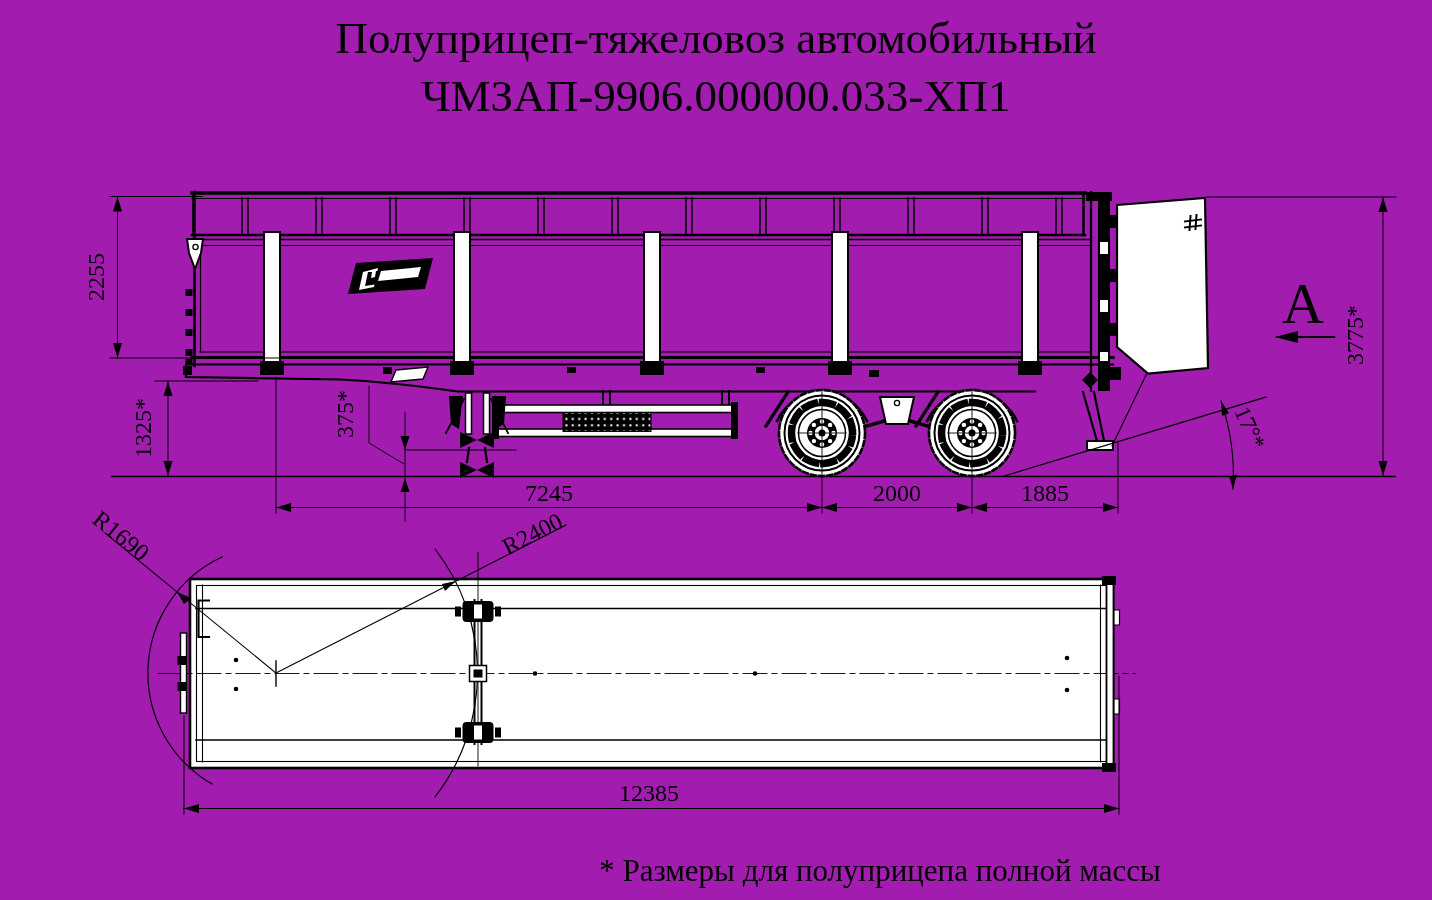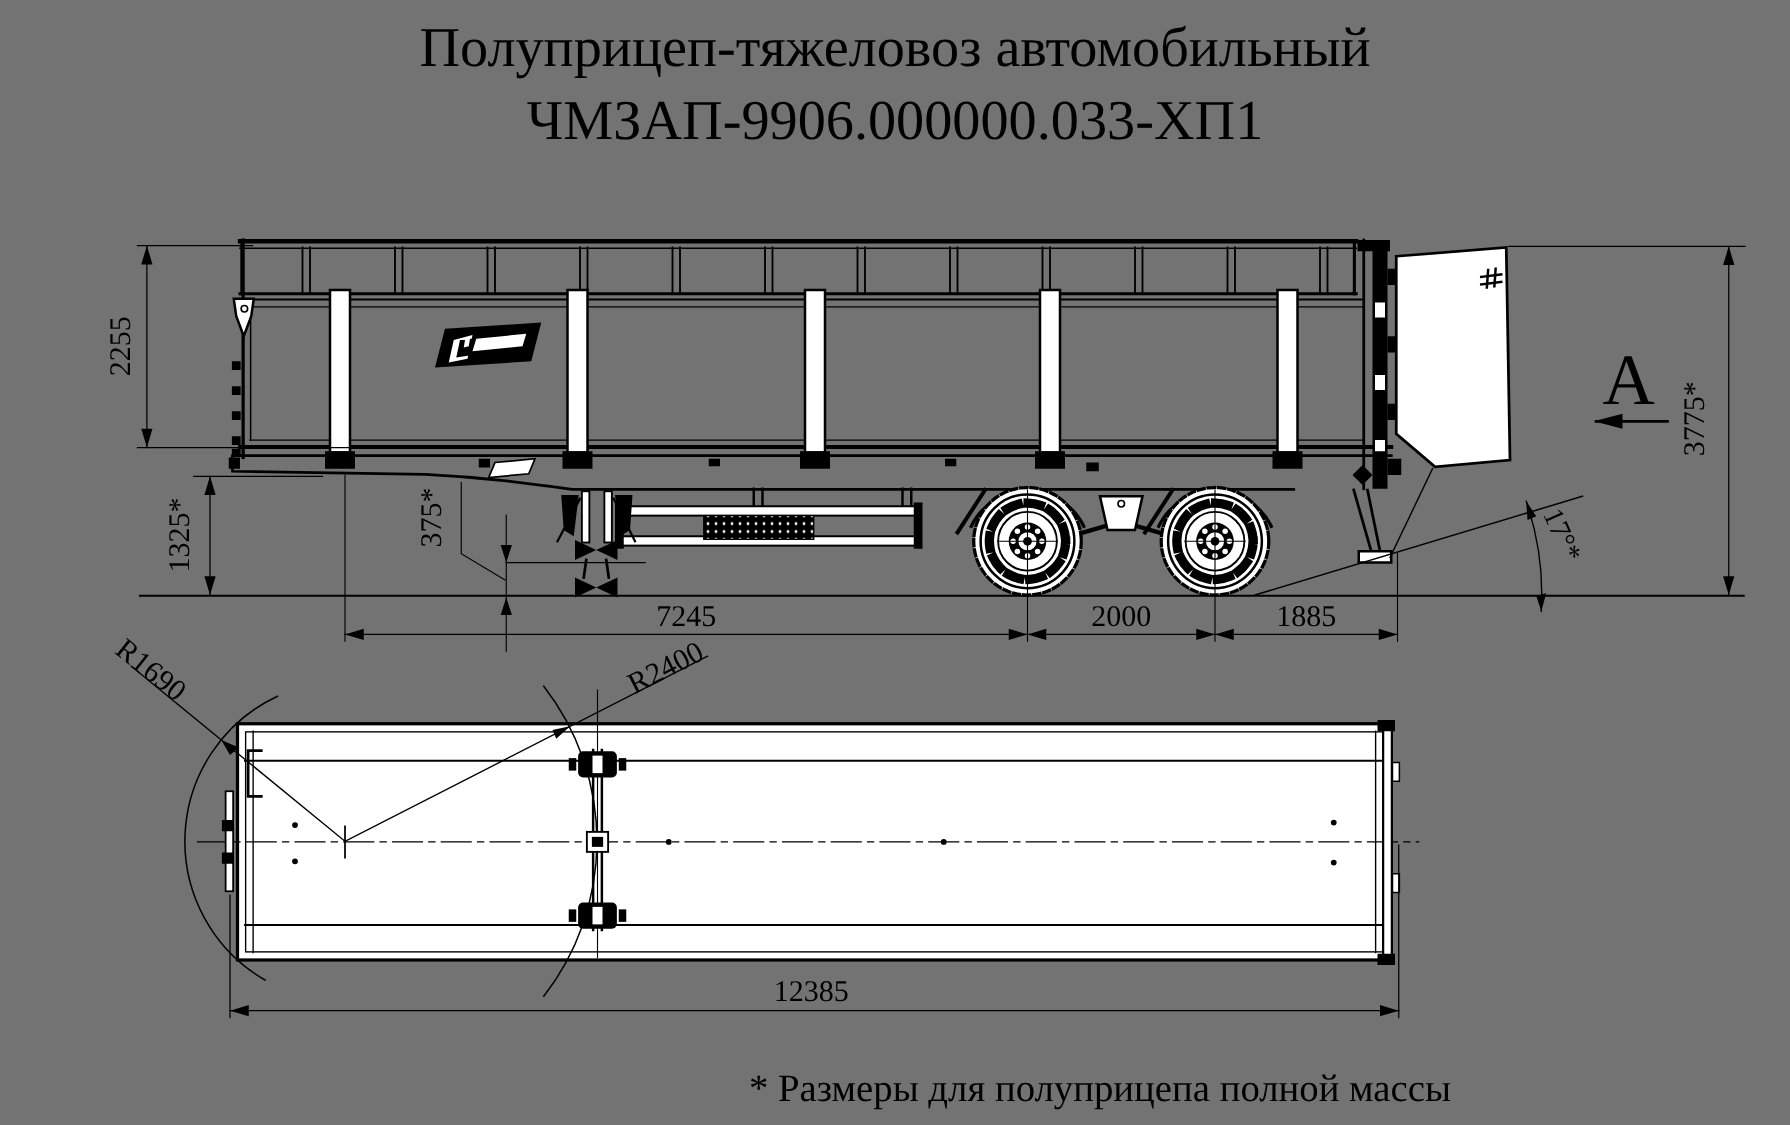--- a/index.html
+++ b/index.html
@@ -1,16 +1,16 @@
 <!DOCTYPE html>
 <html><head>
 <meta charset="utf-8">
 <style>
   html,body{margin:0;padding:0;background:#fff;}
-  .page{position:relative;width:1432px;height:900px;background:#737373;overflow:hidden;}
+  .page{position:relative;width:1432px;height:900px;background:#a21caf;overflow:hidden;}
   svg{position:absolute;left:0;top:0;}
   text{font-family:"Liberation Serif","DejaVu Serif",serif;fill:#000;stroke:none;}
   .t-title{font-size:45px;}
   .t-dim{font-size:24px;}
   .t-dim-s{font-size:23px;}
   .t-view{font-size:58px;}
   .t-note{font-size:31px;}
 </style>
 </head>
 <body>

